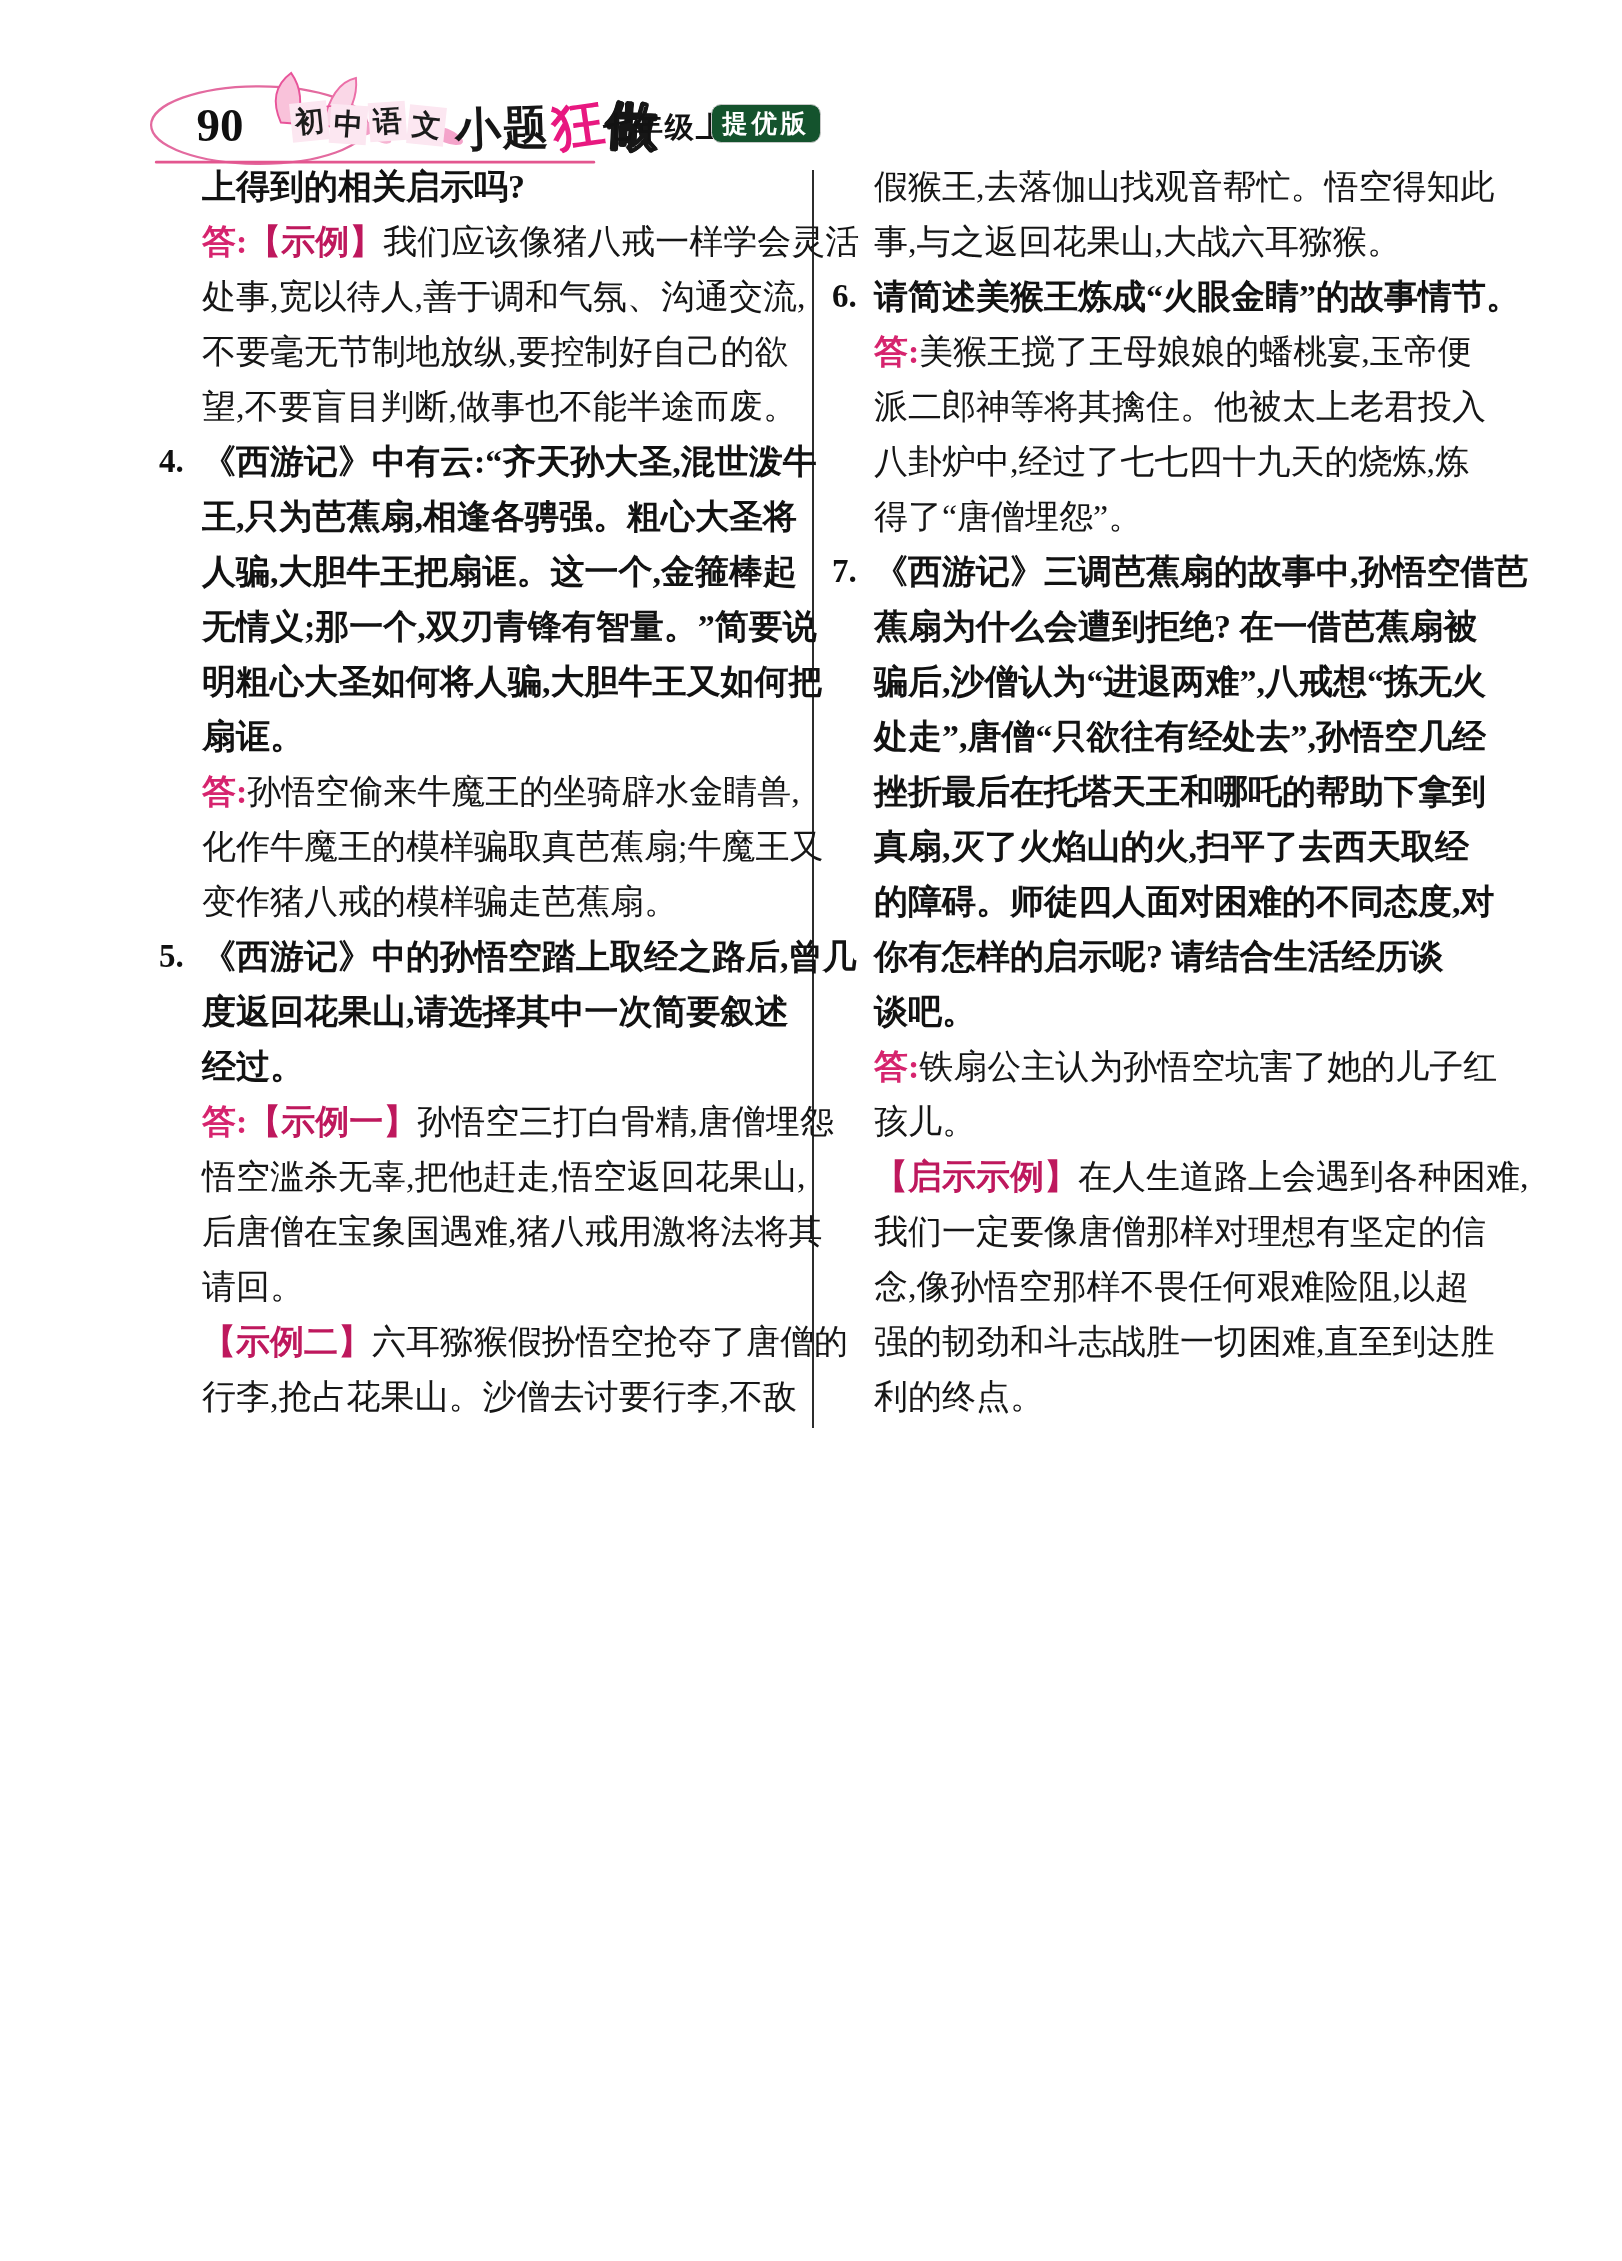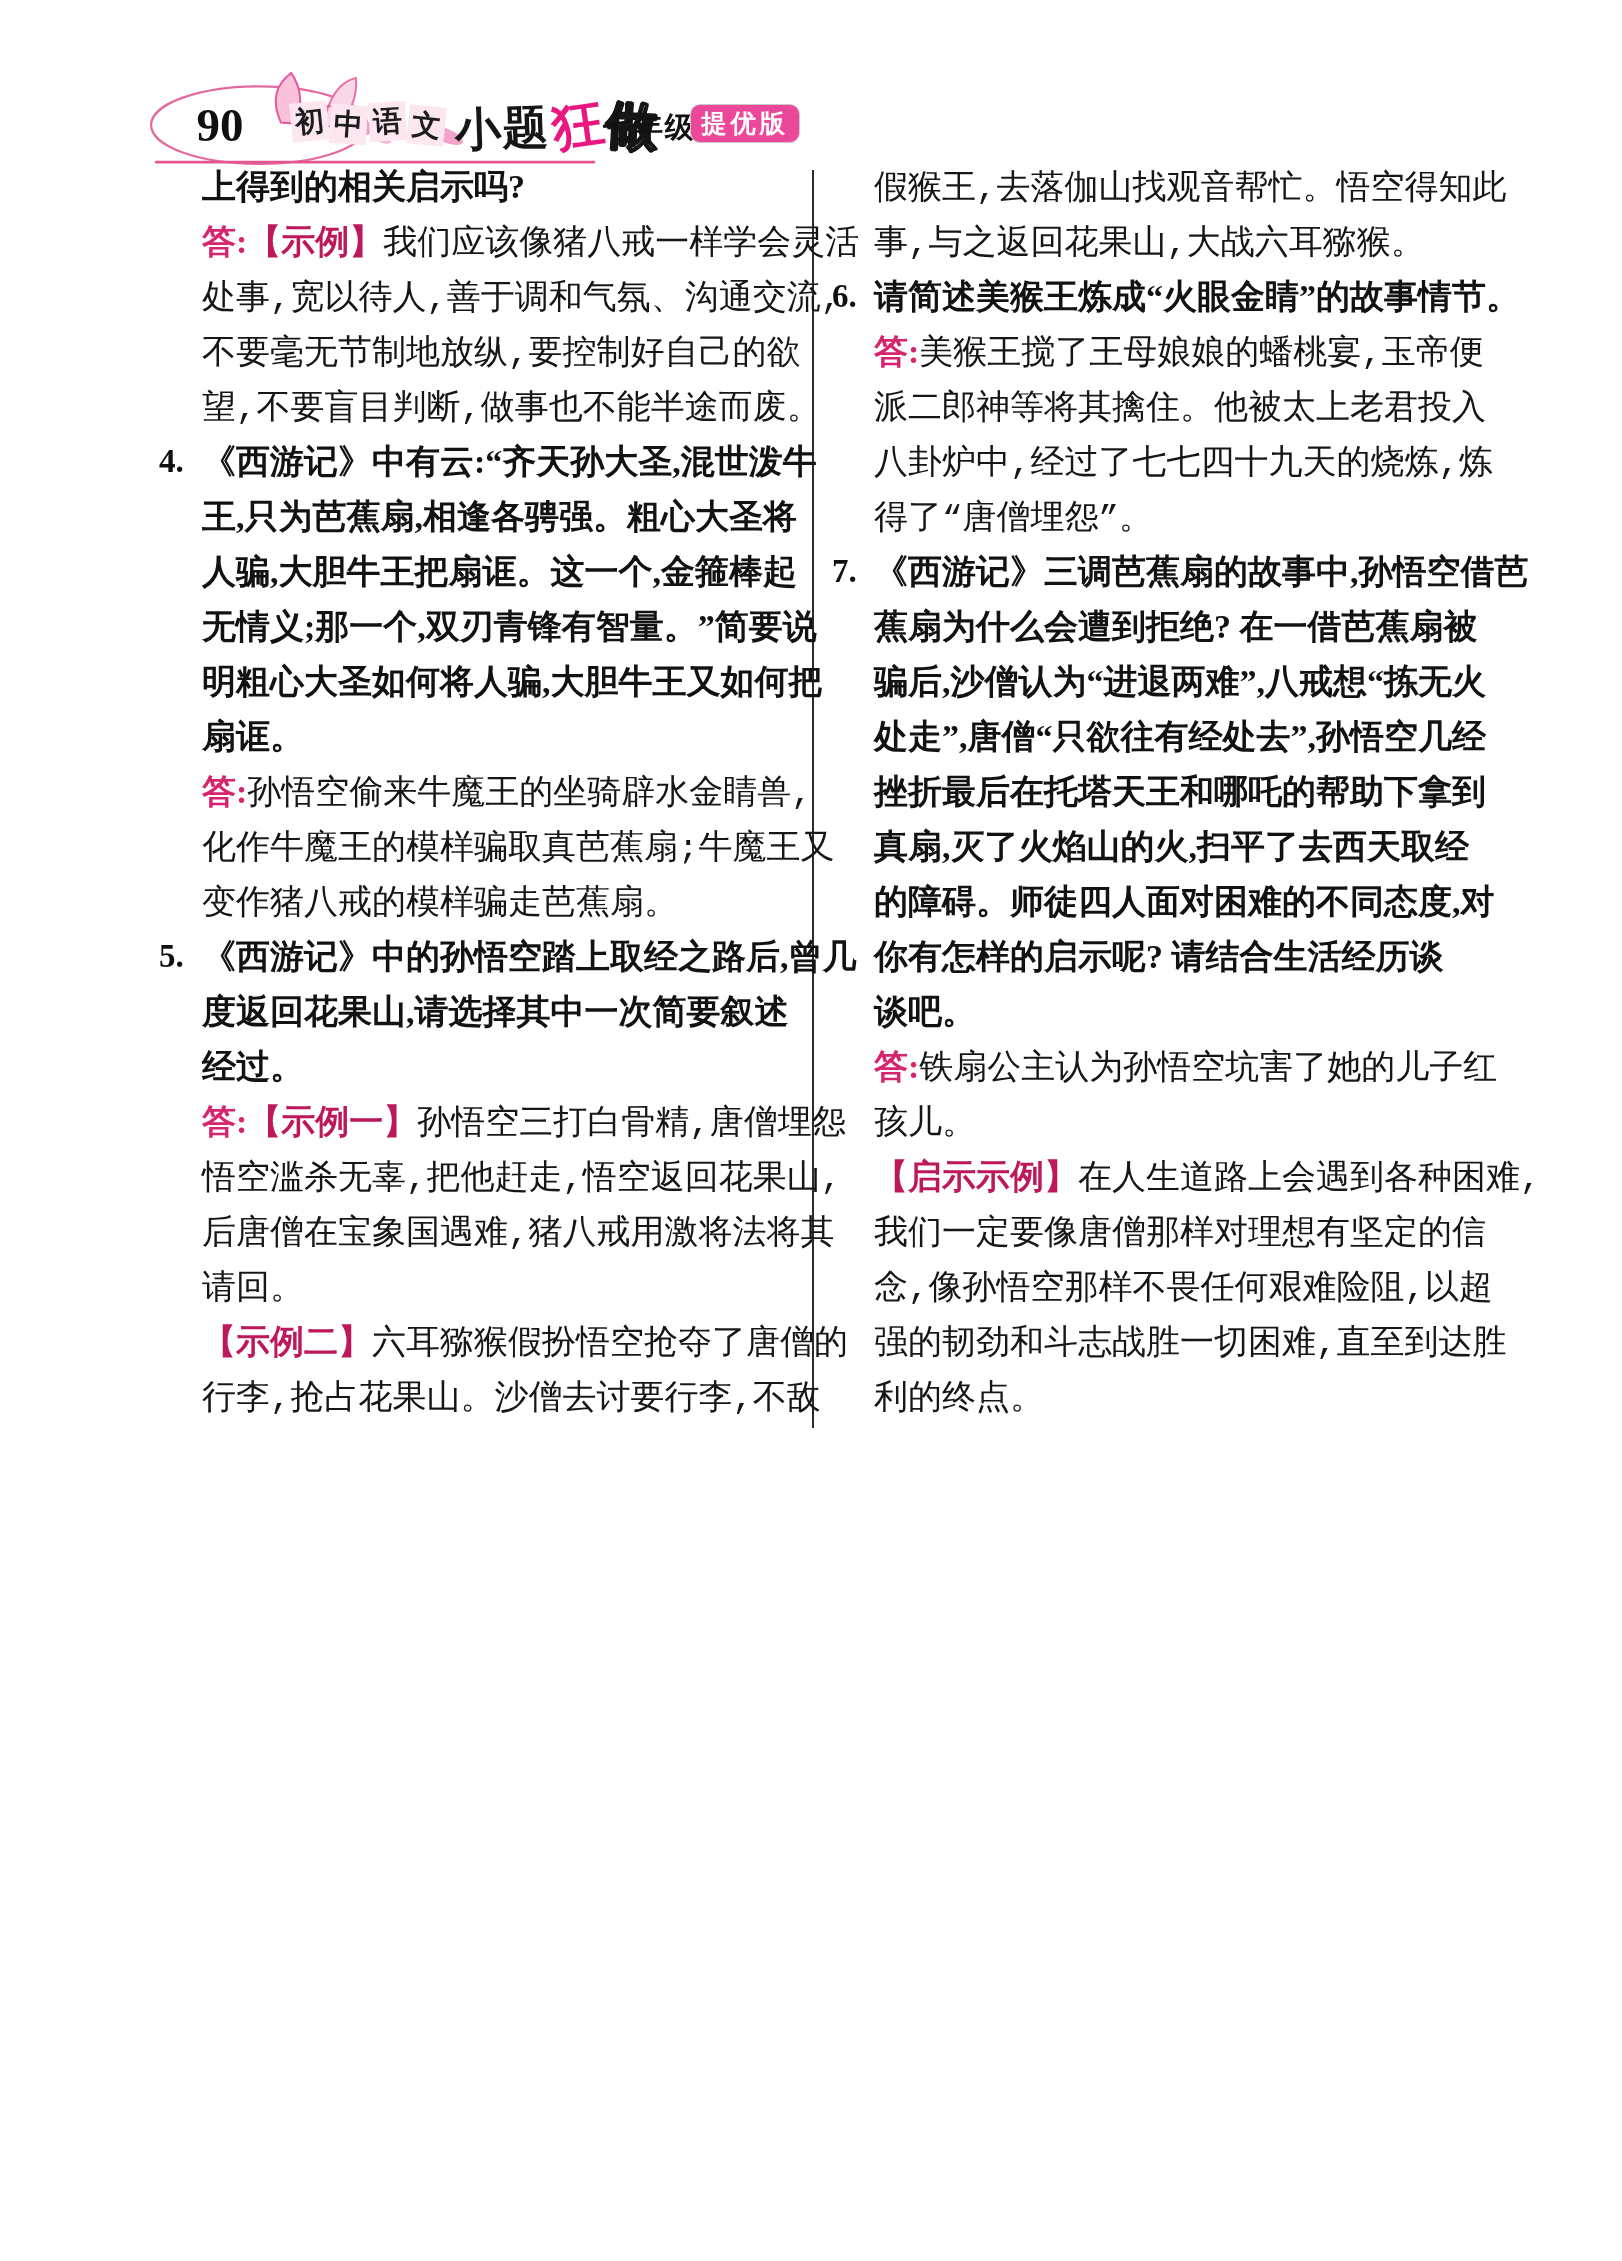--- a/index.html
+++ b/index.html
@@ -22,37 +22,37 @@
   .logo{position:absolute;top:90px;left:455px;height:61px;display:flex;align-items:flex-end;
         font-family:"Liberation Sans","DejaVu Sans",sans-serif;font-weight:bold;}
   .logo-xiaoti{font-size:46px;color:#161616;transform:rotate(-2deg);letter-spacing:1.3px;line-height:1;}
   .logo-kuang{font-size:52px;line-height:1;transform:rotate(-8deg);margin-left:2.5px;}
   .logo-zuo{font-size:50px;line-height:1;margin-left:2.5px;color:#ffffff;transform:rotate(3deg);
             -webkit-text-stroke:1.9px #161616;
             text-shadow:-1.9px 0 #161616,1.9px 0 #161616,0 -1.9px #161616,0 1.9px #161616,
                         -1.3px -1.3px #161616,1.3px 1.3px #161616,-1.3px 1.3px #161616,1.3px -1.3px #161616;}
   .grade{position:absolute;left:603px;top:108px;font-size:29px;font-weight:bold;
          font-family:"Liberation Sans","DejaVu Sans",sans-serif;color:#121212;letter-spacing:1.9px;}
-  .badge{position:absolute;left:690px;top:104px;height:37px;padding:0 10.2px;border-radius:10.2px;
-         background:#ec4899;border:1.9px solid #c9c9c9;display:flex;align-items:center;
+  .badge{position:absolute;left:711px;top:104px;height:37px;padding:0 10.2px;border-radius:10.2px;
+         background:#14532d;border:1.9px solid #c9c9c9;display:flex;align-items:center;
          font-family:"Liberation Sans","DejaVu Sans",sans-serif;font-weight:bold;
          font-size:25.4px;color:#ffffff;letter-spacing:3.8px;}
 
   
   .divider{position:absolute;left:812px;top:170px;width:1.9px;height:1258px;background:#2c2c2c;}
   .col{position:absolute;top:159px;}
   .col-left{left:159px;width:636px;}
   .col-right{left:832px;width:687px;}
   .tline{position:relative;height:55px;line-height:55px;padding-left:43px;
          font-size:34px;white-space:nowrap;}
   .col-right .tline{padding-left:42px;}
   .qnum{position:absolute;left:0;top:0;font-family:"Liberation Serif",serif;
         font-weight:bold;font-size:33px;color:#101010;}
   .seg-q{font-family:Liberation Serif, serif;font-weight:700;color:#121212;}
-  .seg-a{font-family:Liberation Mono, monospace;font-weight:400;color:#161616;}
+  .seg-a{font-family:Liberation Serif, serif;font-weight:400;color:#161616;}
   .seg-b{font-family:"Liberation Sans","DejaVu Sans",sans-serif;font-weight:700;color:#be185d;}
   .seg-ans{font-family:"Liberation Serif","DejaVu Serif",serif;font-weight:700;}
 </style>
 </head>
 <body>
 
 <div class="page">
 
   <svg class="hdr-svg" viewBox="0 0 1020 160">
     <ellipse cx="178" cy="88" rx="170" ry="61" fill="none" stroke="#e36a9f" stroke-width="3.5"></ellipse>

